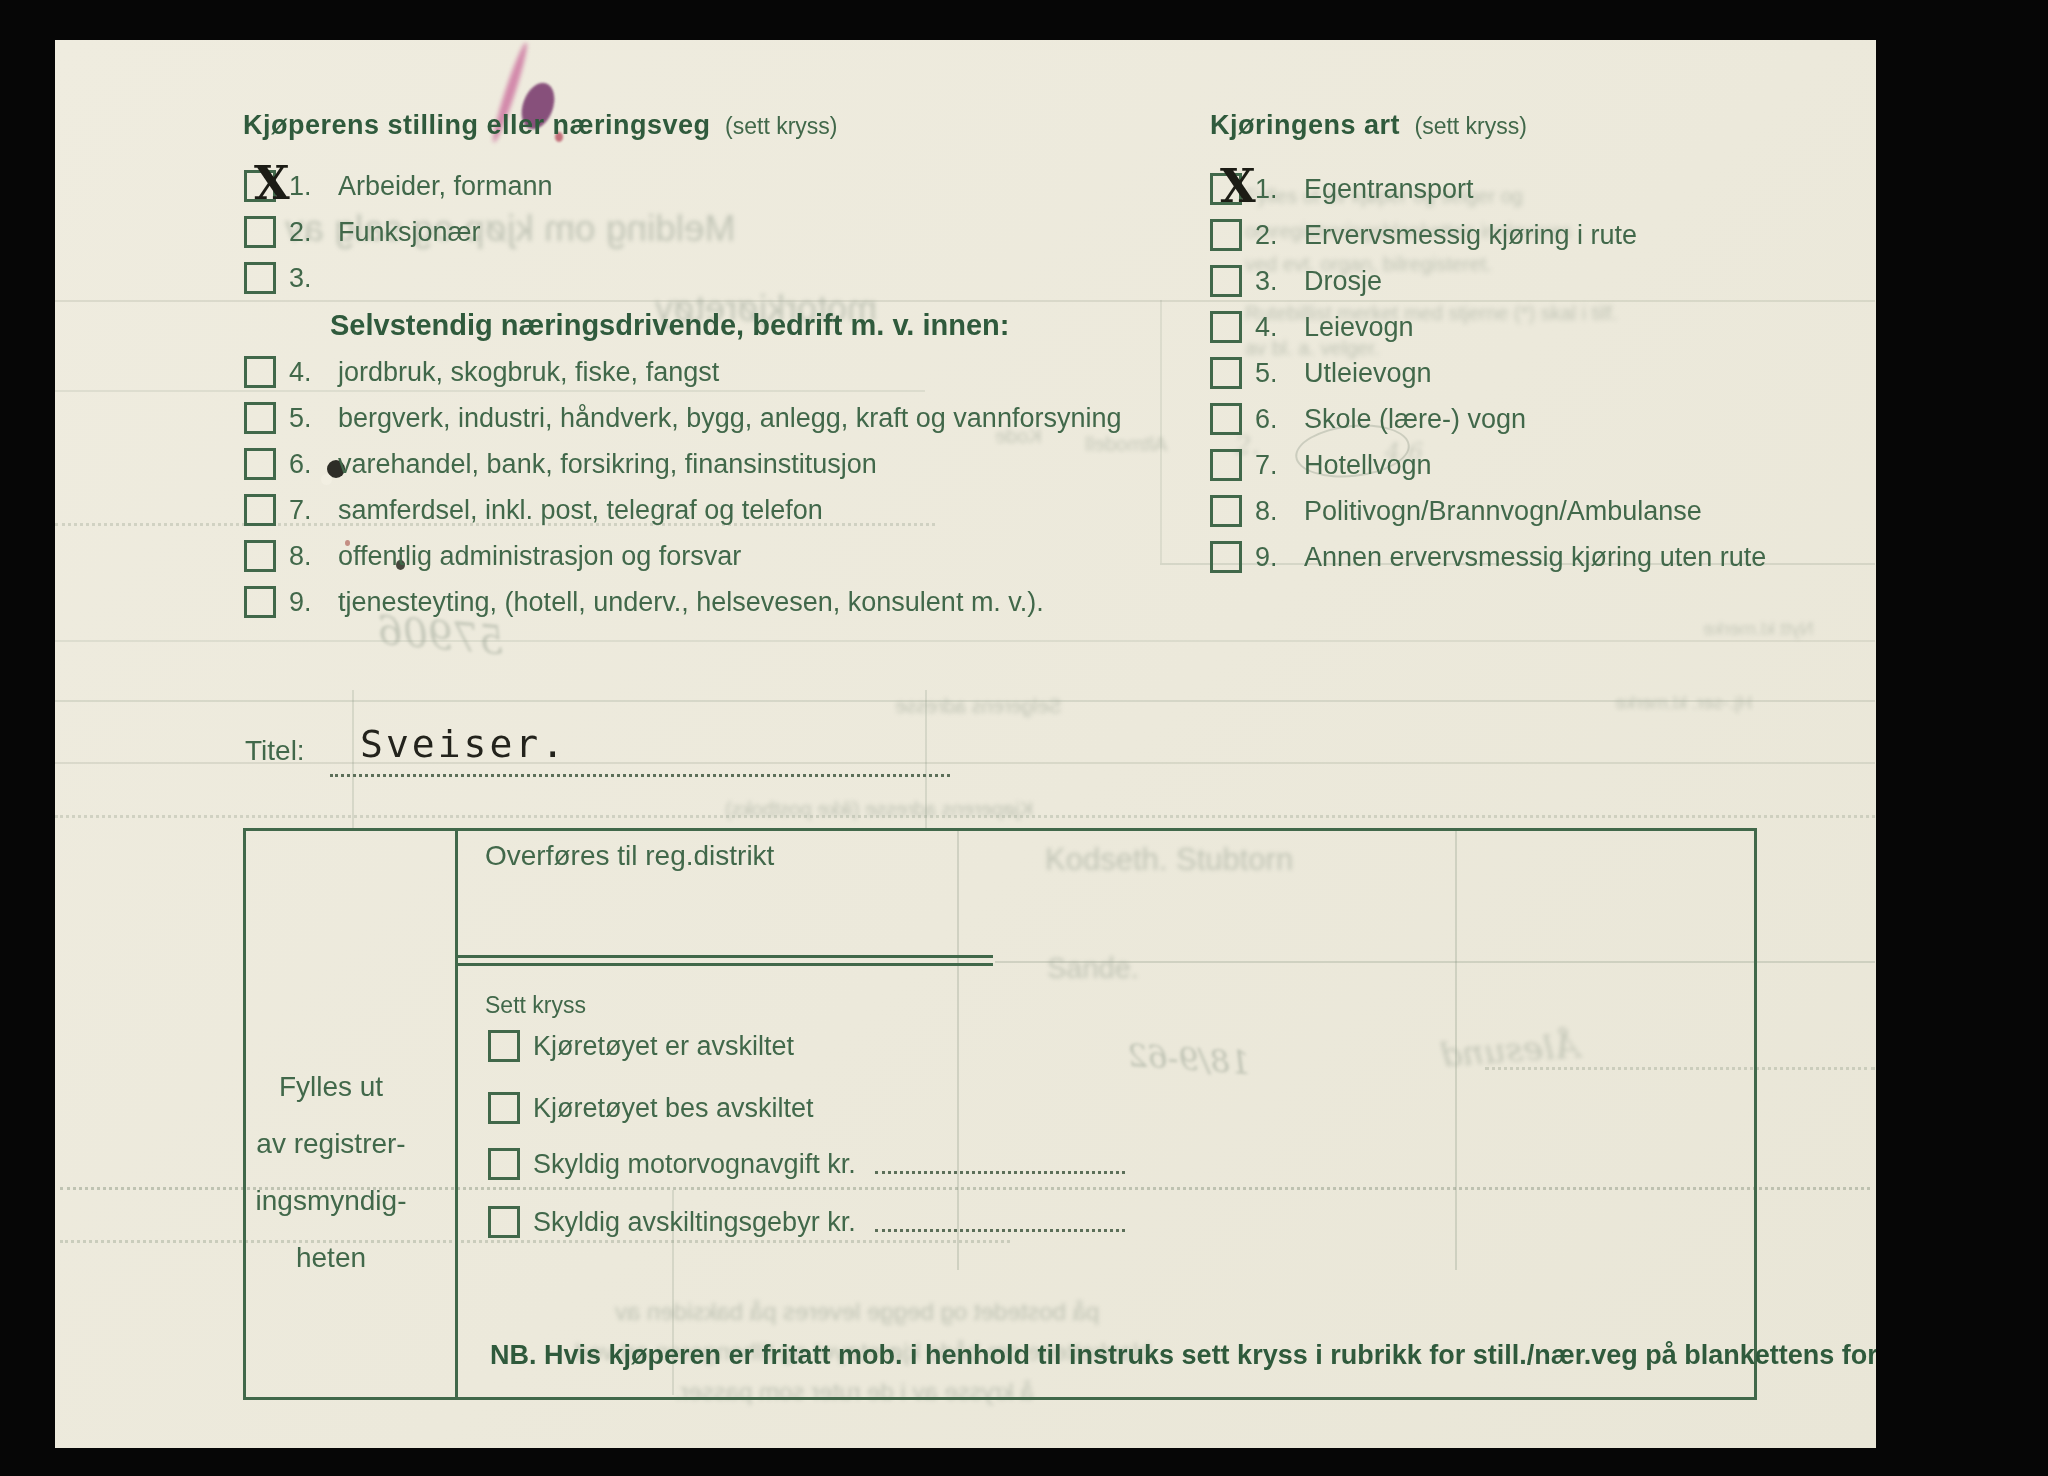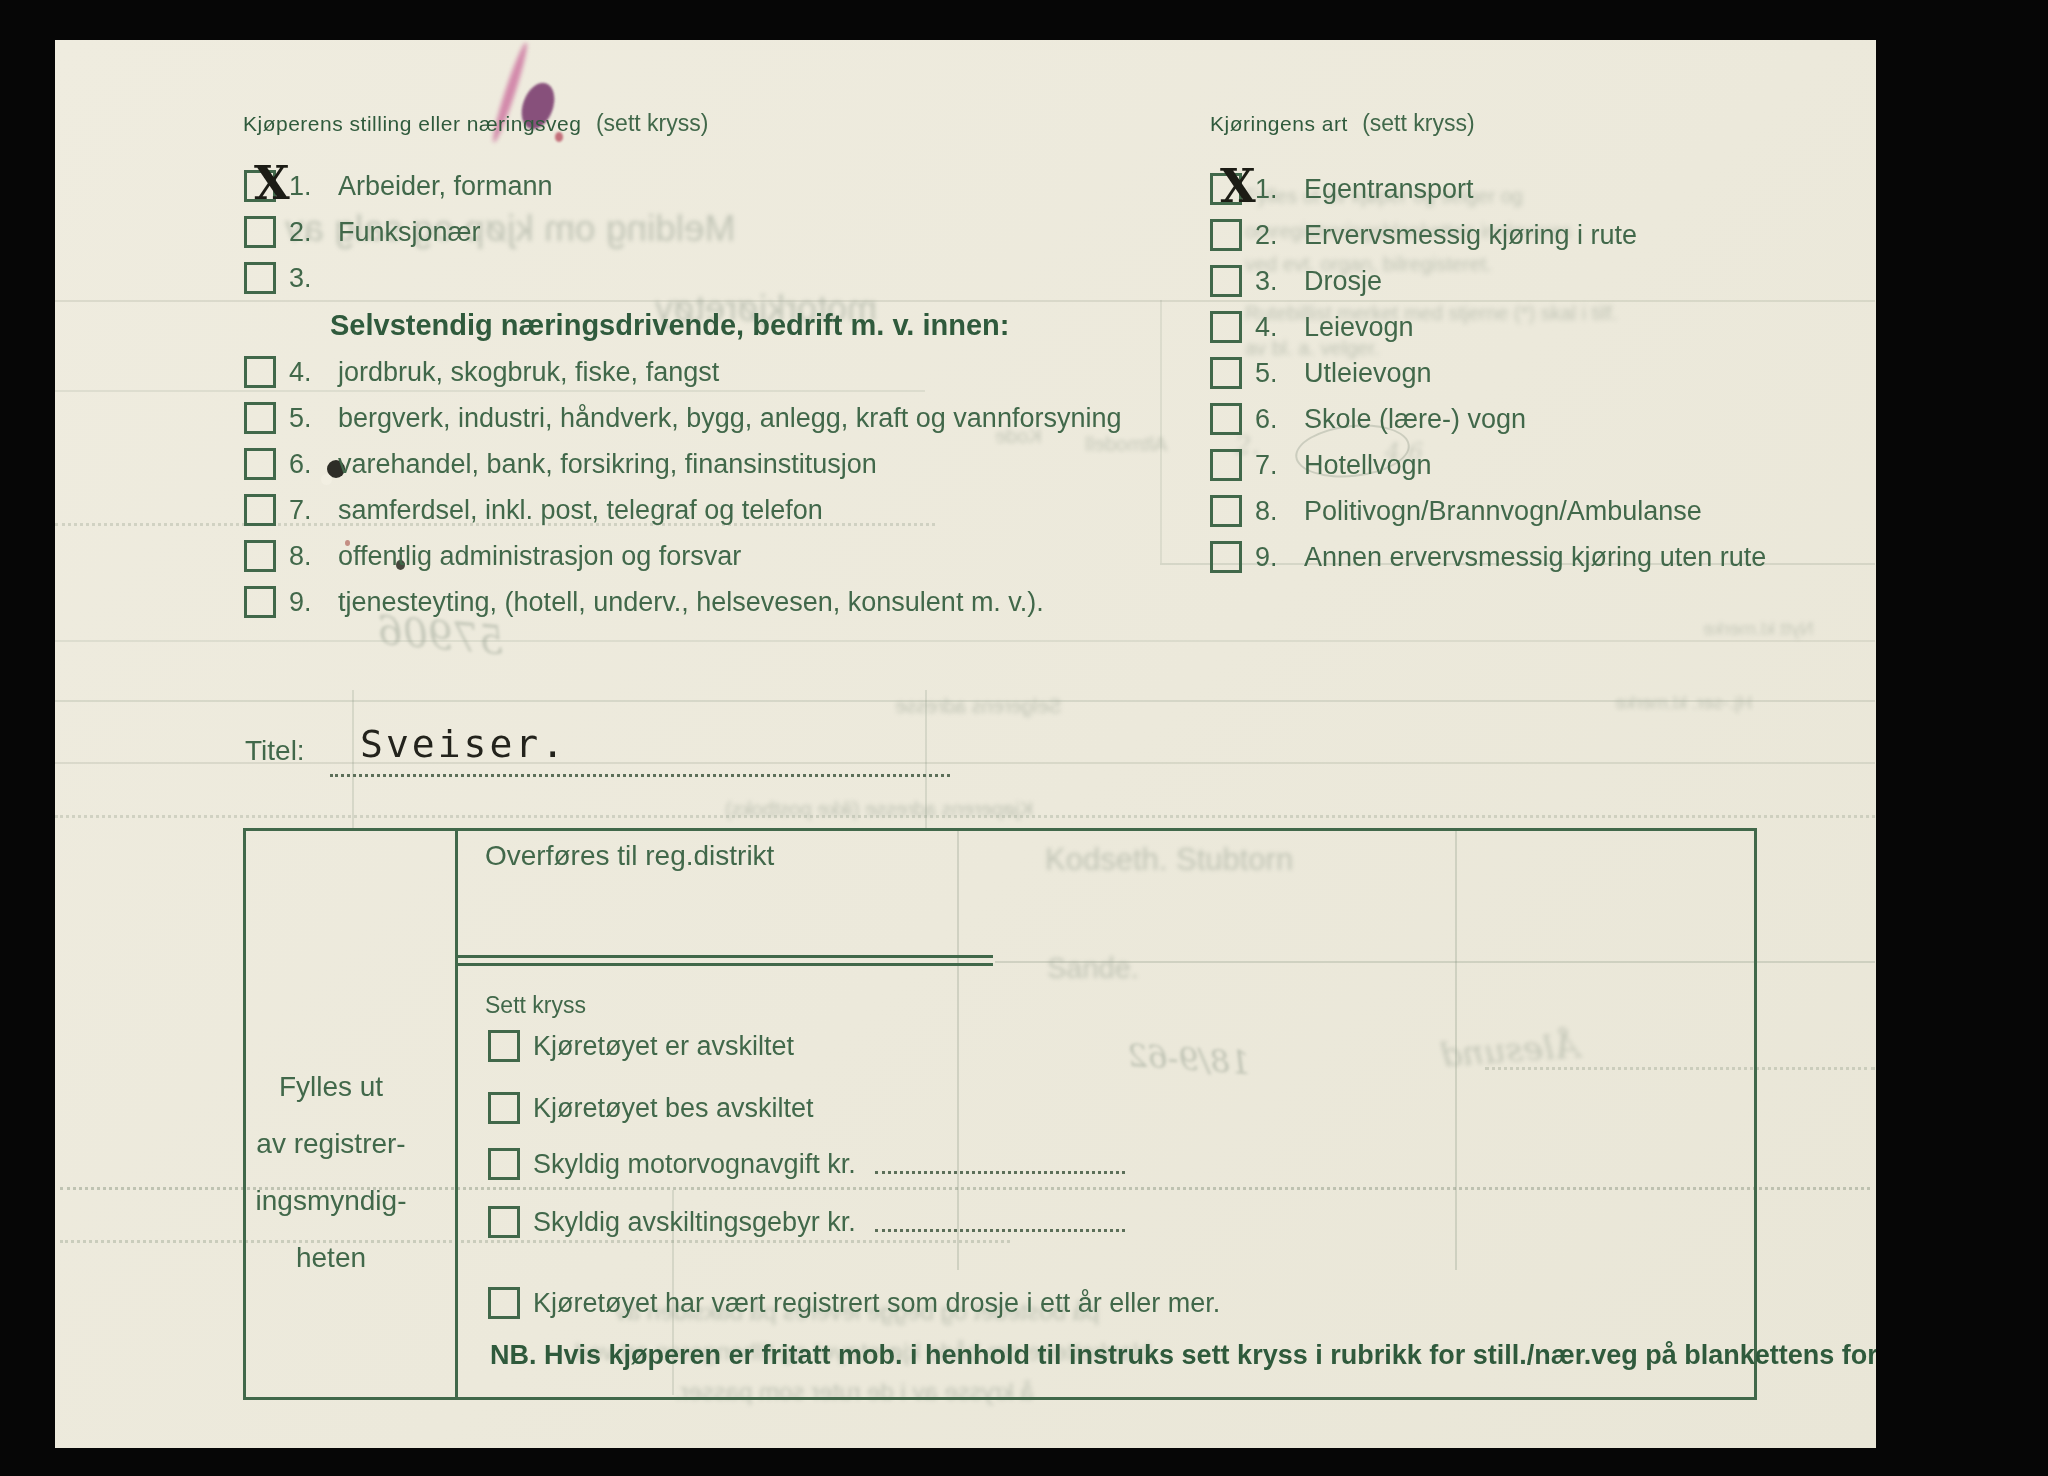--- a/index.html
+++ b/index.html
@@ -16,21 +16,21 @@
     font-family:"Liberation Sans",sans-serif;overflow:hidden;
   }
   .paper{
     position:absolute;left:55px;top:40px;width:1821px;height:1408px;
     background:linear-gradient(135deg,#efecdf 0%,#ece9db 55%,#e9e6d7 100%);
     overflow:hidden;
   }
   .artifacts{position:absolute;inset:0;z-index:1;}
   .content{position:absolute;inset:0;z-index:2;}
   .sec-title{position:absolute;white-space:nowrap;color:var(--green-dark);}
-  .sec-title .t{font-weight:400;font-size:21px;letter-spacing:.5px;}
+  .sec-title .t{font-weight:700;font-size:27px;letter-spacing:.5px;}
   .sec-title .s{font-weight:400;font-size:23px;color:var(--green);margin-left:10px;}
   .row{position:absolute;display:flex;align-items:center;gap:13px;
        font-size:27px;color:var(--green);white-space:nowrap;font-weight:500;}
   .cb{width:32px;height:32px;border:3px solid var(--green);flex:none;position:relative;}
   .xmark{position:absolute;left:7px;top:-13px;
          font-family:"DejaVu Serif",serif;font-weight:700;font-size:46px;
          color:var(--ink);line-height:1;}
   .num{min-width:36px;}
   .subheader{position:absolute;font-weight:700;font-size:29px;color:var(--green-dark);white-space:nowrap;}
   .titel-label{position:absolute;font-size:28px;color:var(--green);}
@@ -241,24 +241,20 @@
     <div class="row" style="left:433px;top:1108px">
       <span class="cb"></span>
       <span>Skyldig motorvognavgift kr.</span>
       <span class="kr-dots"></span>
     </div>
     <div class="row" style="left:433px;top:1166px">
       <span class="cb"></span>
       <span>Skyldig avskiltingsgebyr kr.</span>
       <span class="kr-dots"></span>
     </div>
-    <div class="row" style="left:433px;top:1247px">
-      <span class="cb"></span>
-      <span>Kjøretøyet har vært registrert som drosje i ett år eller mer.</span>
-    </div>
 
     <div class="side-label">
       <div>Fylles ut</div>
       <div>av registrer-</div>
       <div>ingsmyndig-</div>
       <div>heten</div>
     </div>
 
     <div class="nb">NB. Hvis kjøperen er fritatt mob. i henhold til instruks sett kryss i rubrikk for still./nær.veg på blankettens forside.</div>
 

